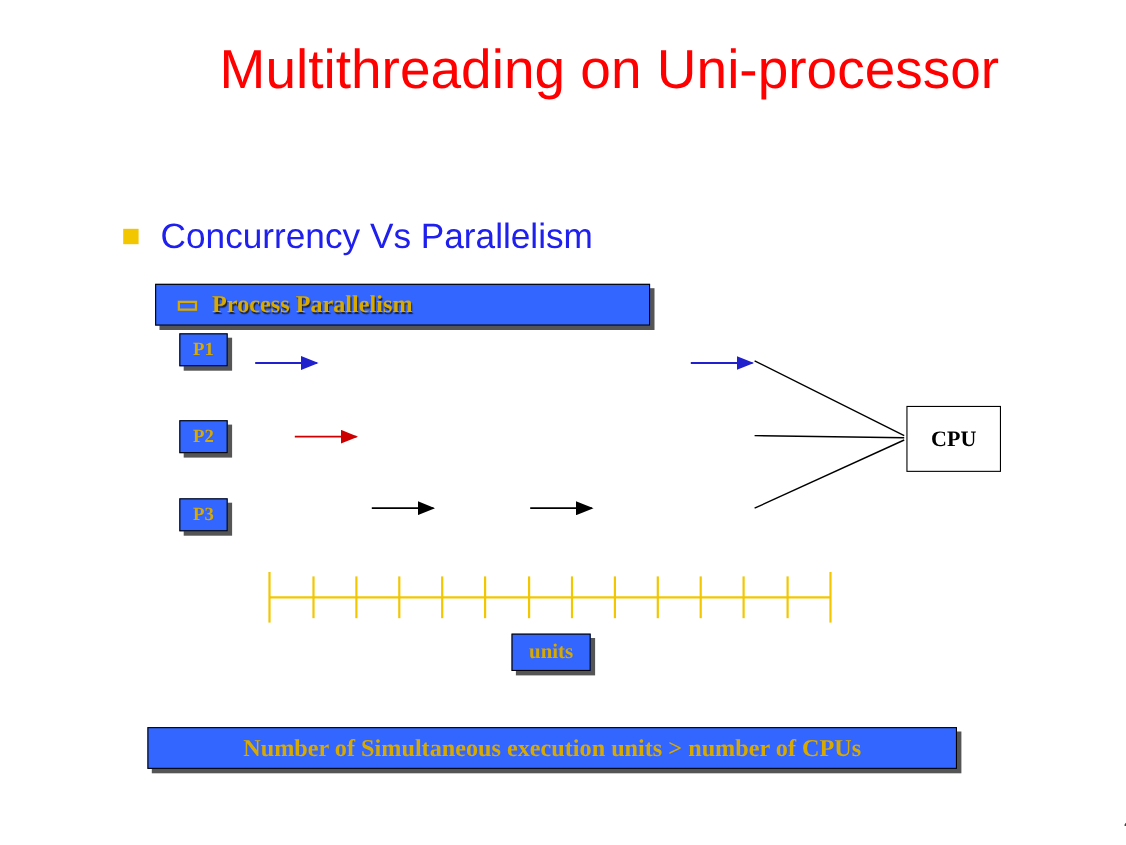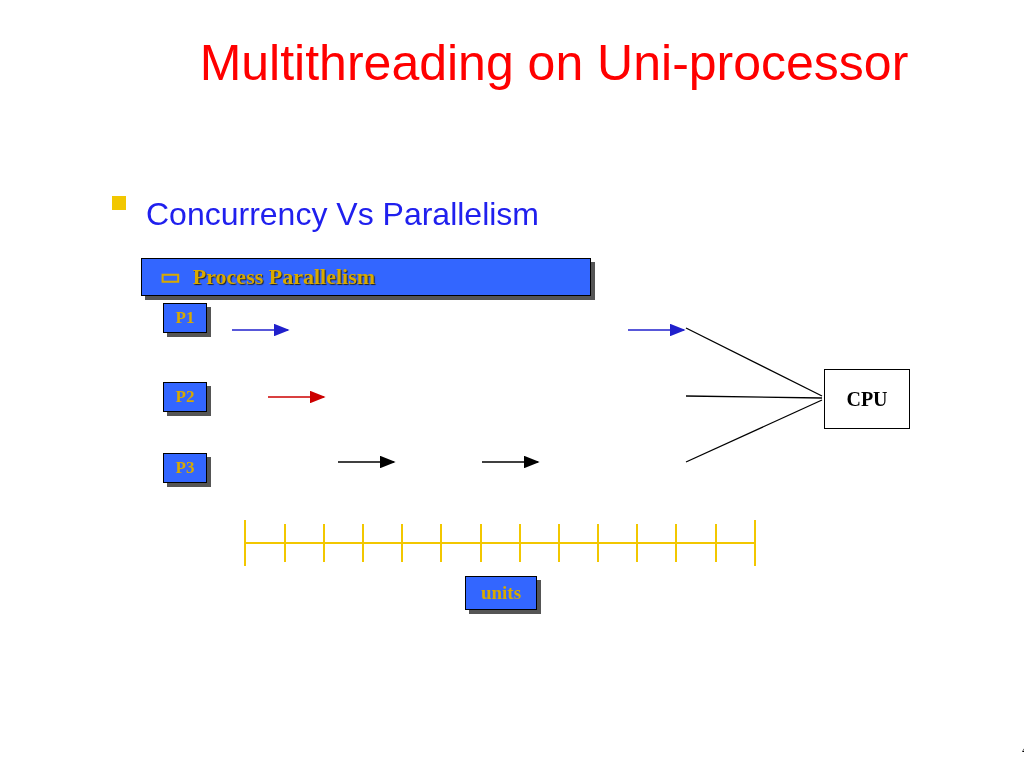--- a/index.html
+++ b/index.html
@@ -24,21 +24,21 @@
     text-align: center;
     width: 100%;
     position: absolute;
     top: 34px;
   }
   .bullet-row {
     position: absolute;
     left: 112px;
     top: 196px;
     display: flex;
-    align-items: flex-start;
+    align-items: center;
   }
   .bullet-sq {
     width: 14px;
     height: 14px;
     background: #f2c700;
     margin-right: 20px;
   }
   .bullet-text {
     color: #2020ee;
     font-family: Verdana, Geneva, sans-serif;
@@ -150,20 +150,21 @@
   </div>
 
   <div class="blue-box p-box p1">P1</div>
   <div class="blue-box p-box p2">P2</div>
   <div class="blue-box p-box p3">P3</div>
 
   <div class="cpu-box">CPU</div>
 
   <div class="blue-box time-box">units</div>
 
+  <div class="blue-box bottom-box">Number of Simultaneous execution units &gt; number of CPUs</div>
 
   <div class="page-num">44</div>
 
   <svg class="diagram">
     <defs>
       <marker id="arr-blue" markerWidth="10" markerHeight="8" refX="9" refY="4" orient="auto">
         <path d="M0,0 L10,4 L0,8 Z" fill="#2020cc"></path>
       </marker>
       <marker id="arr-red" markerWidth="10" markerHeight="8" refX="9" refY="4" orient="auto">
         <path d="M0,0 L10,4 L0,8 Z" fill="#cc0000"></path>

